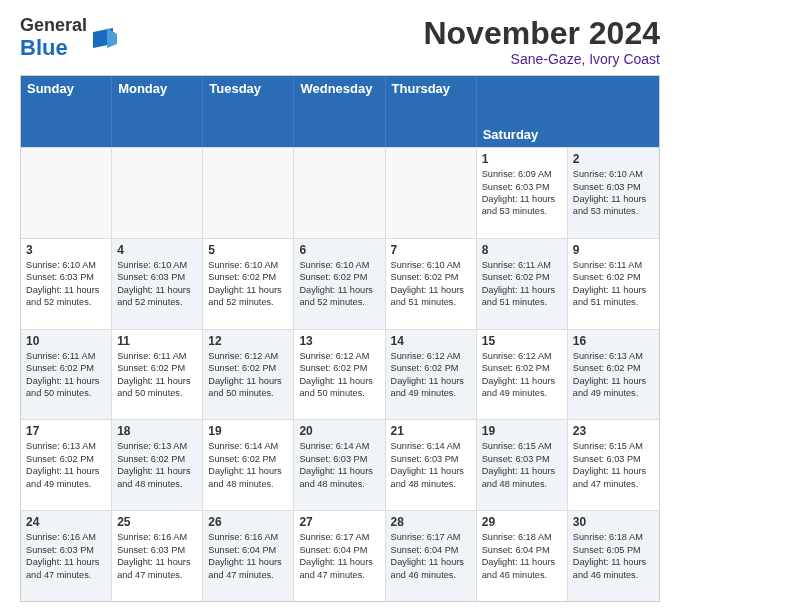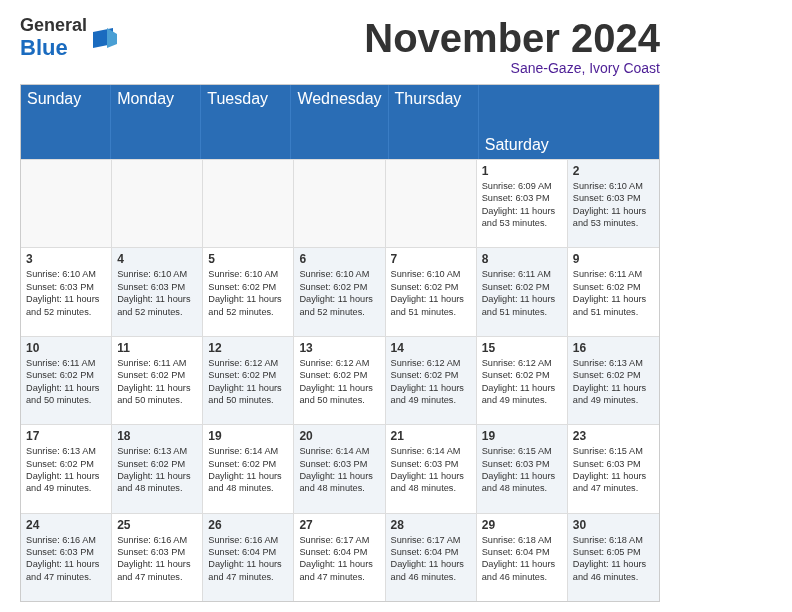--- a/index.html
+++ b/index.html
@@ -45,21 +45,21 @@
     }
     .logo-icon {
       margin-left: 2px;
       width: 28px;
       height: 28px;
     }
     .title-section {
       text-align: right;
     }
     .month-title {
-      font-size: 40px;
+      font-size: 32px;
       font-weight: bold;
       color: #333;
       line-height: 1.1;
     }
     .location {
       font-size: 14px;
       color: #4c1d95;
     }
     .calendar {
       flex: 1;
@@ -67,22 +67,22 @@
       flex-direction: column;
       border: 1px solid #ccc;
     }
     .cal-header {
       display: grid;
       grid-template-columns: repeat(7, 1fr);
       background: #2a6db5;
     }
     .cal-header-cell {
       color: #fff;
-      font-size: 16px;
-      font-weight: normal;
+      font-size: 13px;
+      font-weight: bold;
       padding: 5px 6px;
       border-right: 1px solid #3a7dc5;
     }
     .cal-header-cell:last-child {
       border-right: none;
       margin-top: 46px;
     }
     .cal-body {
       flex: 1;
       display: flex;

